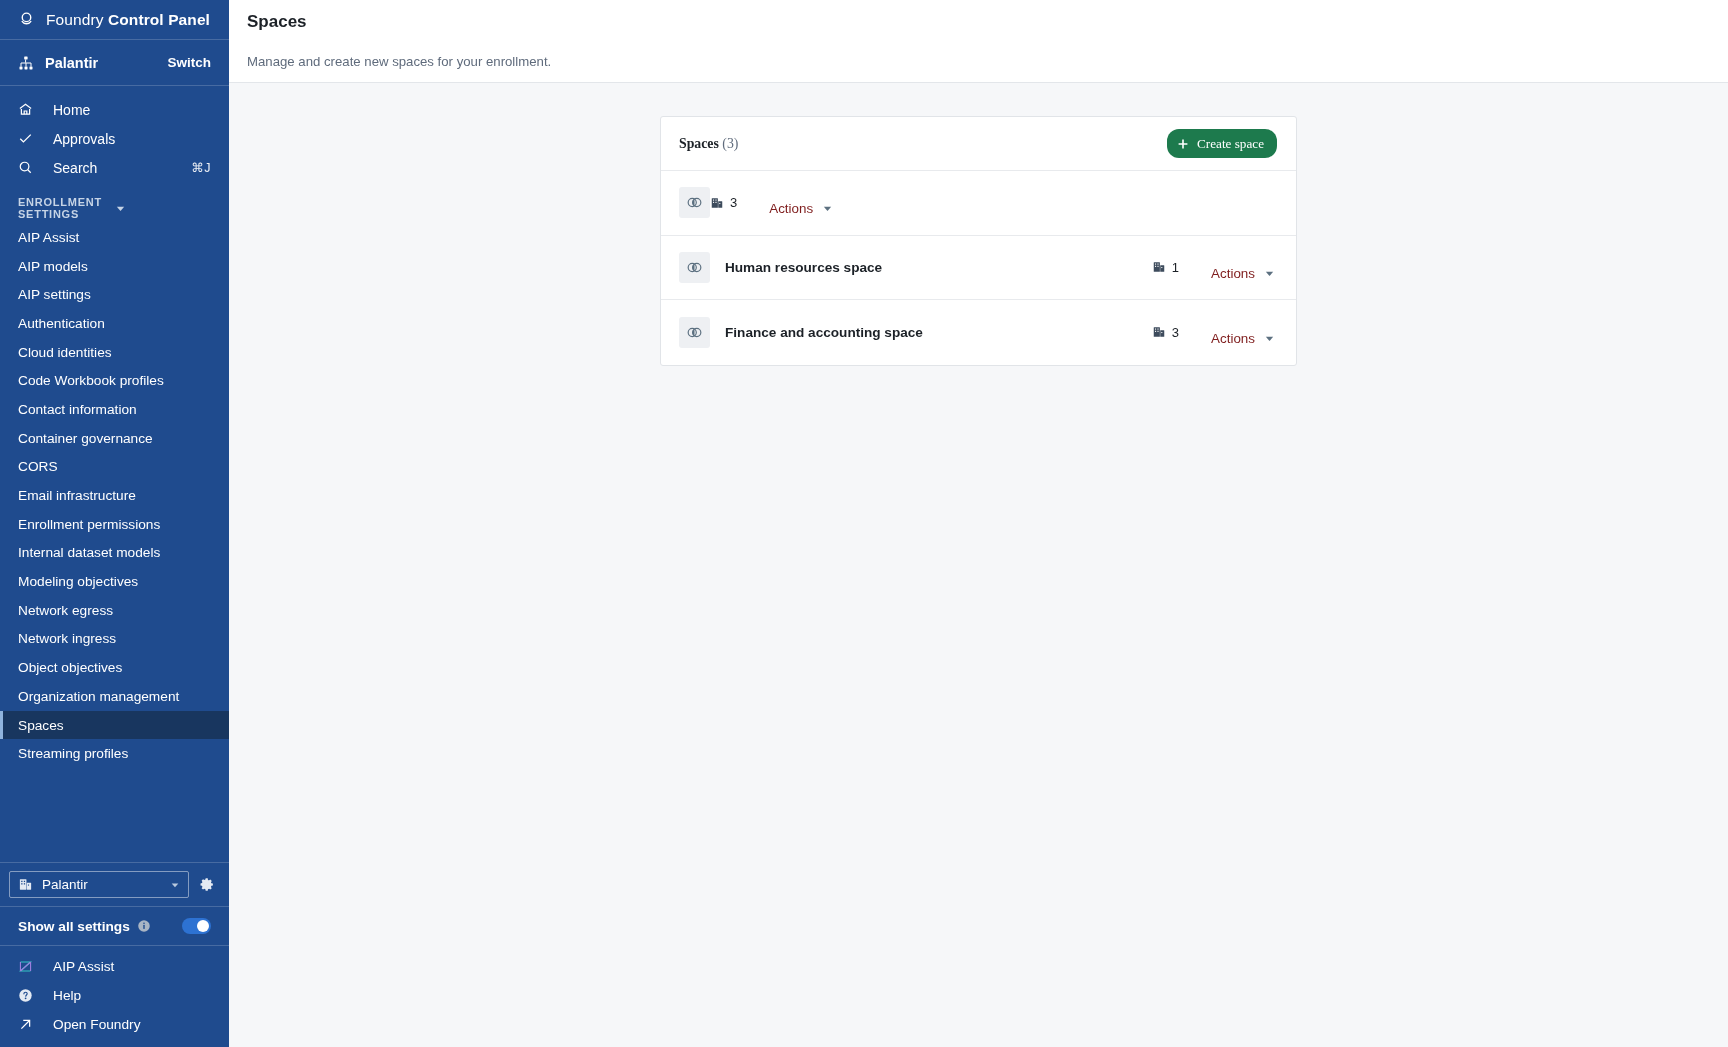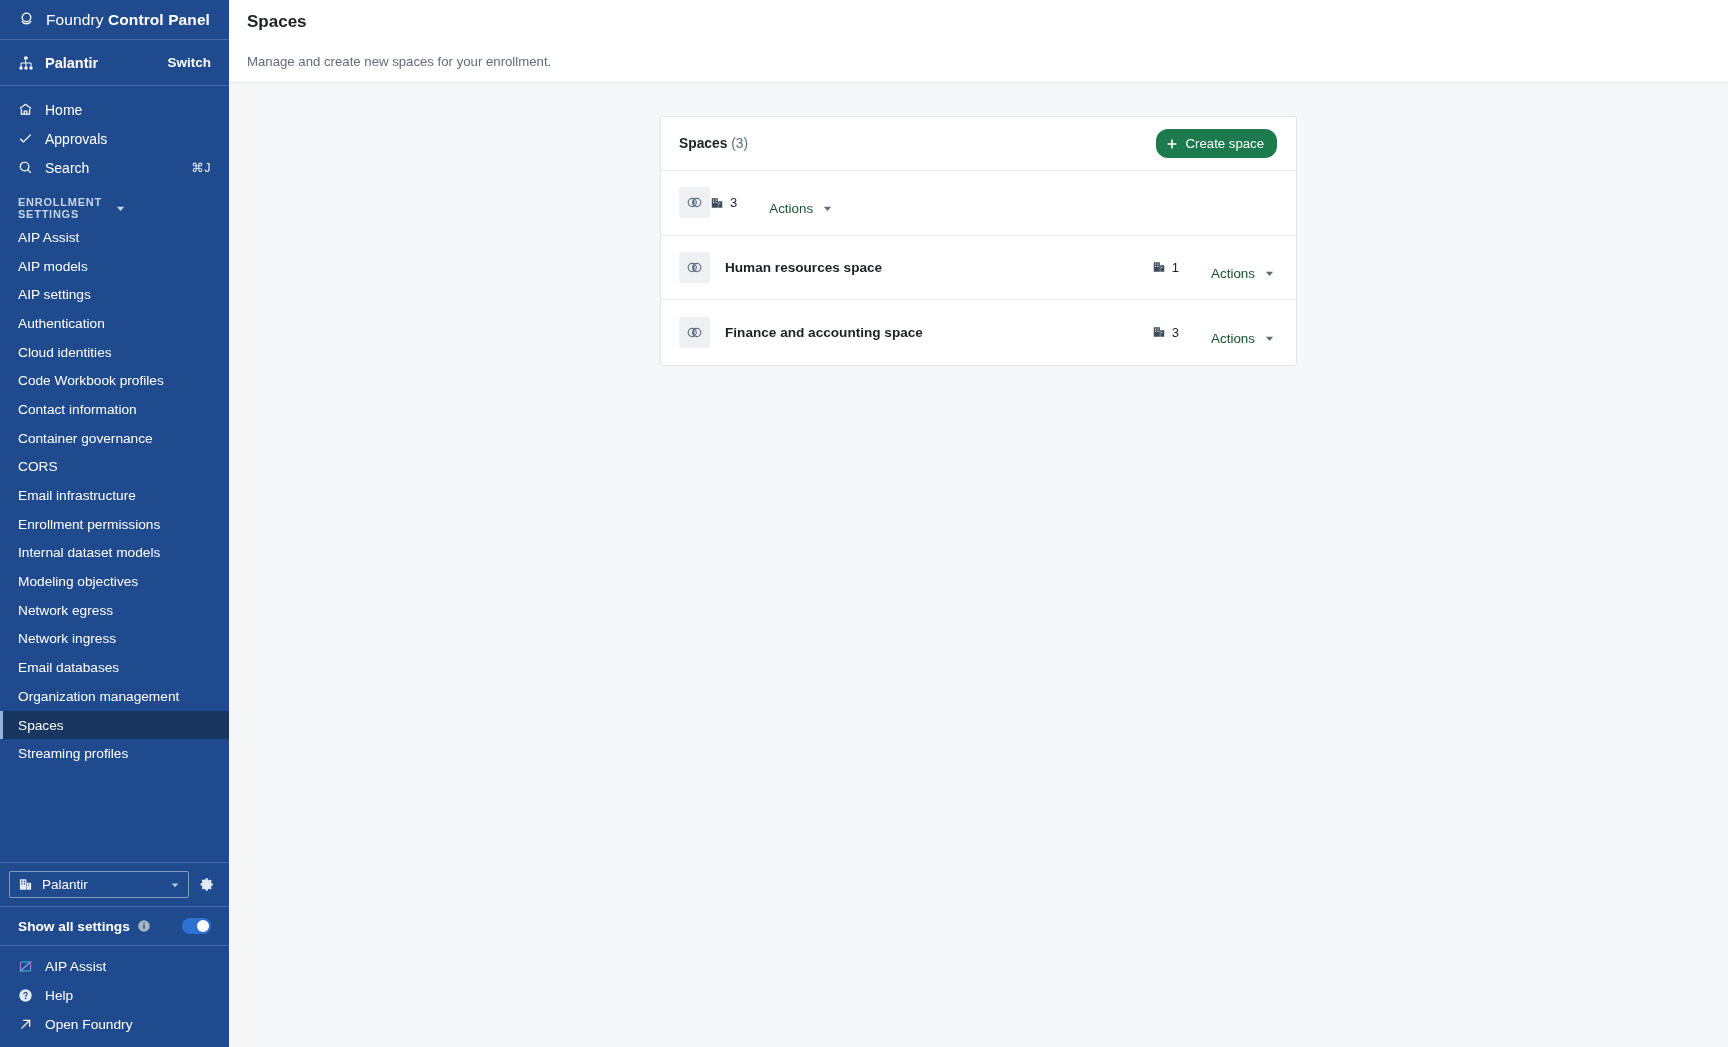--- a/index.html
+++ b/index.html
@@ -40,21 +40,21 @@
     gap: 11px;
   }
   .sb-org-name { font-size: 14.5px; font-weight: 700; flex: 1; }
   .sb-switch { font-size: 13.5px; font-weight: 700; cursor: pointer; }
 
   .sb-nav { padding-top: 9px; }
   .sb-row {
     height: 29px;
     display: flex; align-items: center;
     padding: 0 18px;
-    gap: 12px;
+    gap: 20px;
     font-size: 14px;
     cursor: pointer;
     white-space: nowrap;
   }
   .sb-row .sb-label { flex: 1; }
   .sb-kbd { font-size: 12.5px; opacity: .92; letter-spacing: .5px; }
 
   .sb-section {
     height: 30px;
     display: flex; align-items: center;
@@ -156,20 +156,21 @@
     background: #ffffff;
     border: 1px solid #e1e4e8;
     border-radius: 3px;
     box-shadow: 0 0 0 rgba(0,0,0,0);
   }
   .card-head {
     height: 54px;
     display: flex; align-items: center;
     padding: 0 19px 0 18px;
     border-bottom: 1px solid #e8eaed;
+    font-family: Liberation Serif, serif;
   }
   .card-title { font-size: 13.8px; font-weight: 700; color: #1c2127; }
   .card-title .count { font-weight: 400; color: #5f6b7c; }
   .btn-create {
     margin-left: auto;
     background: #1d7a4d;
     color: #fff;
     border: none;
     border-radius: 12px;
     height: 29px;
@@ -199,21 +200,21 @@
   .space-meta { margin-left: 15px; flex: 1; min-width: 0; }
   .space-name { font-size: 13.6px; font-weight: 700; color: #1c2127; }
   .space-desc { font-size: 13.2px; color: #5f6b7c; margin-top: 3px; }
   .space-count {
     display: flex; align-items: center; gap: 6px;
     font-size: 13px; color: #1c2127;
     margin-right: 30px;
   }
   .actions-btn {
     display: flex; align-items: center; gap: 9px;
-    font-size: 13.4px; color: #14532d;
+    font-size: 13.4px; color: #7f1d1d;
     cursor: pointer;
     padding: 4px 2px;
     margin-top: 12px;
   }
   svg { display: block; }
 </style>
 </head>
 <body>
 
 <div id="sidebar">
@@ -324,21 +325,21 @@
     <div class="sb-item">
         <span>Modeling objectives</span>
       </div>
     <div class="sb-item">
         <span>Network egress</span>
       </div>
     <div class="sb-item">
         <span>Network ingress</span>
       </div>
     <div class="sb-item">
-        <span>Email databases</span>
+        <span>Object objectives</span>
       </div>
     <div class="sb-item">
         <span>Organization management</span>
       </div>
     <div class="sb-item active">
         <span>Spaces</span>
       </div>
     <div class="sb-item">
         <span>Streaming profiles</span>
       </div>

